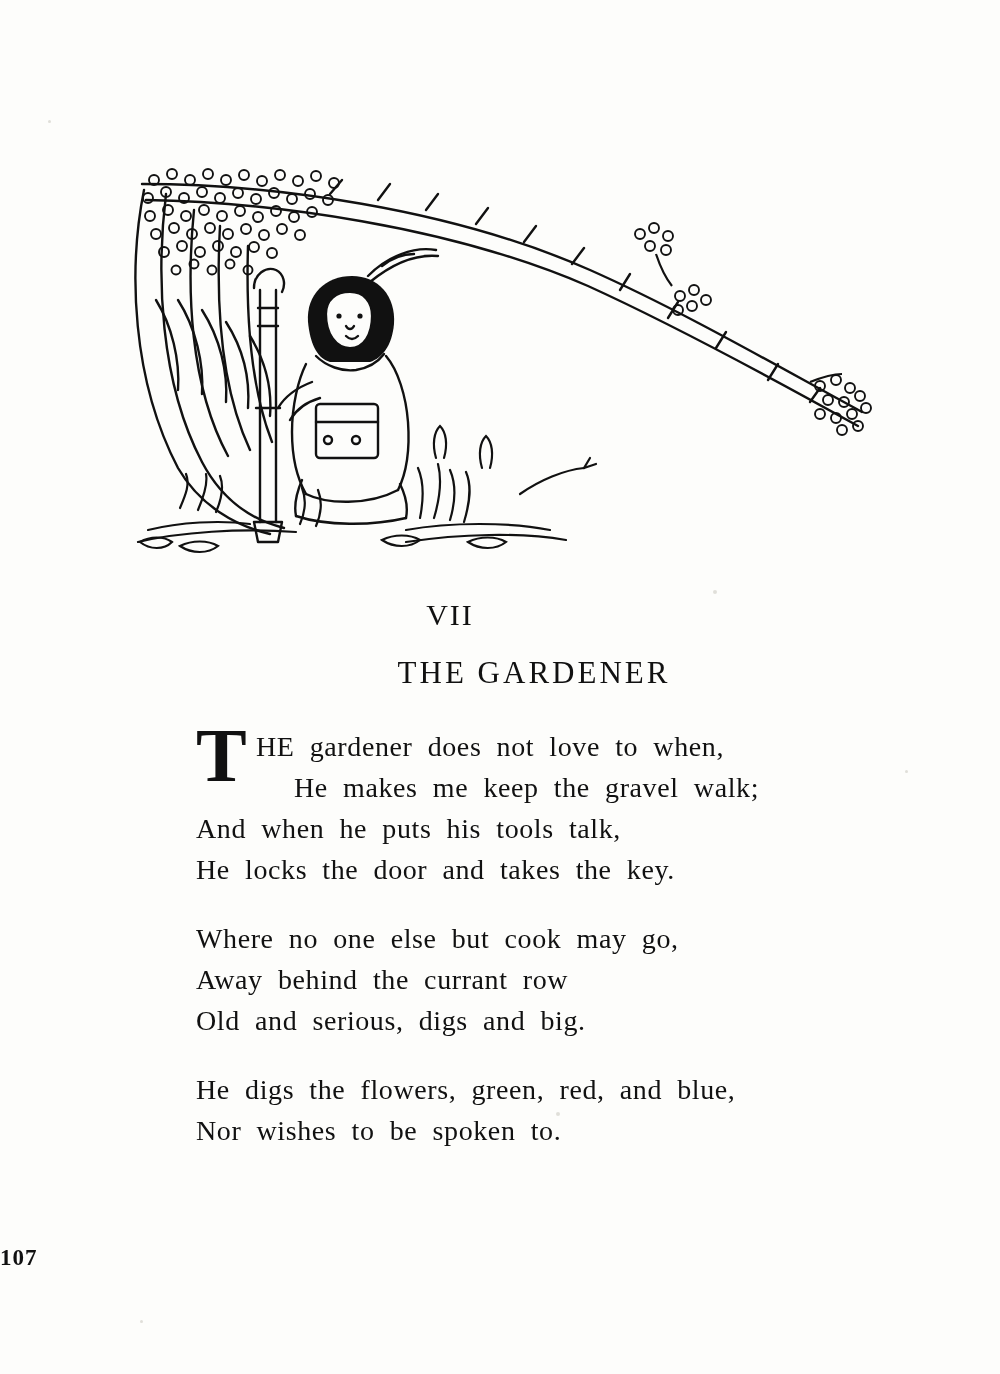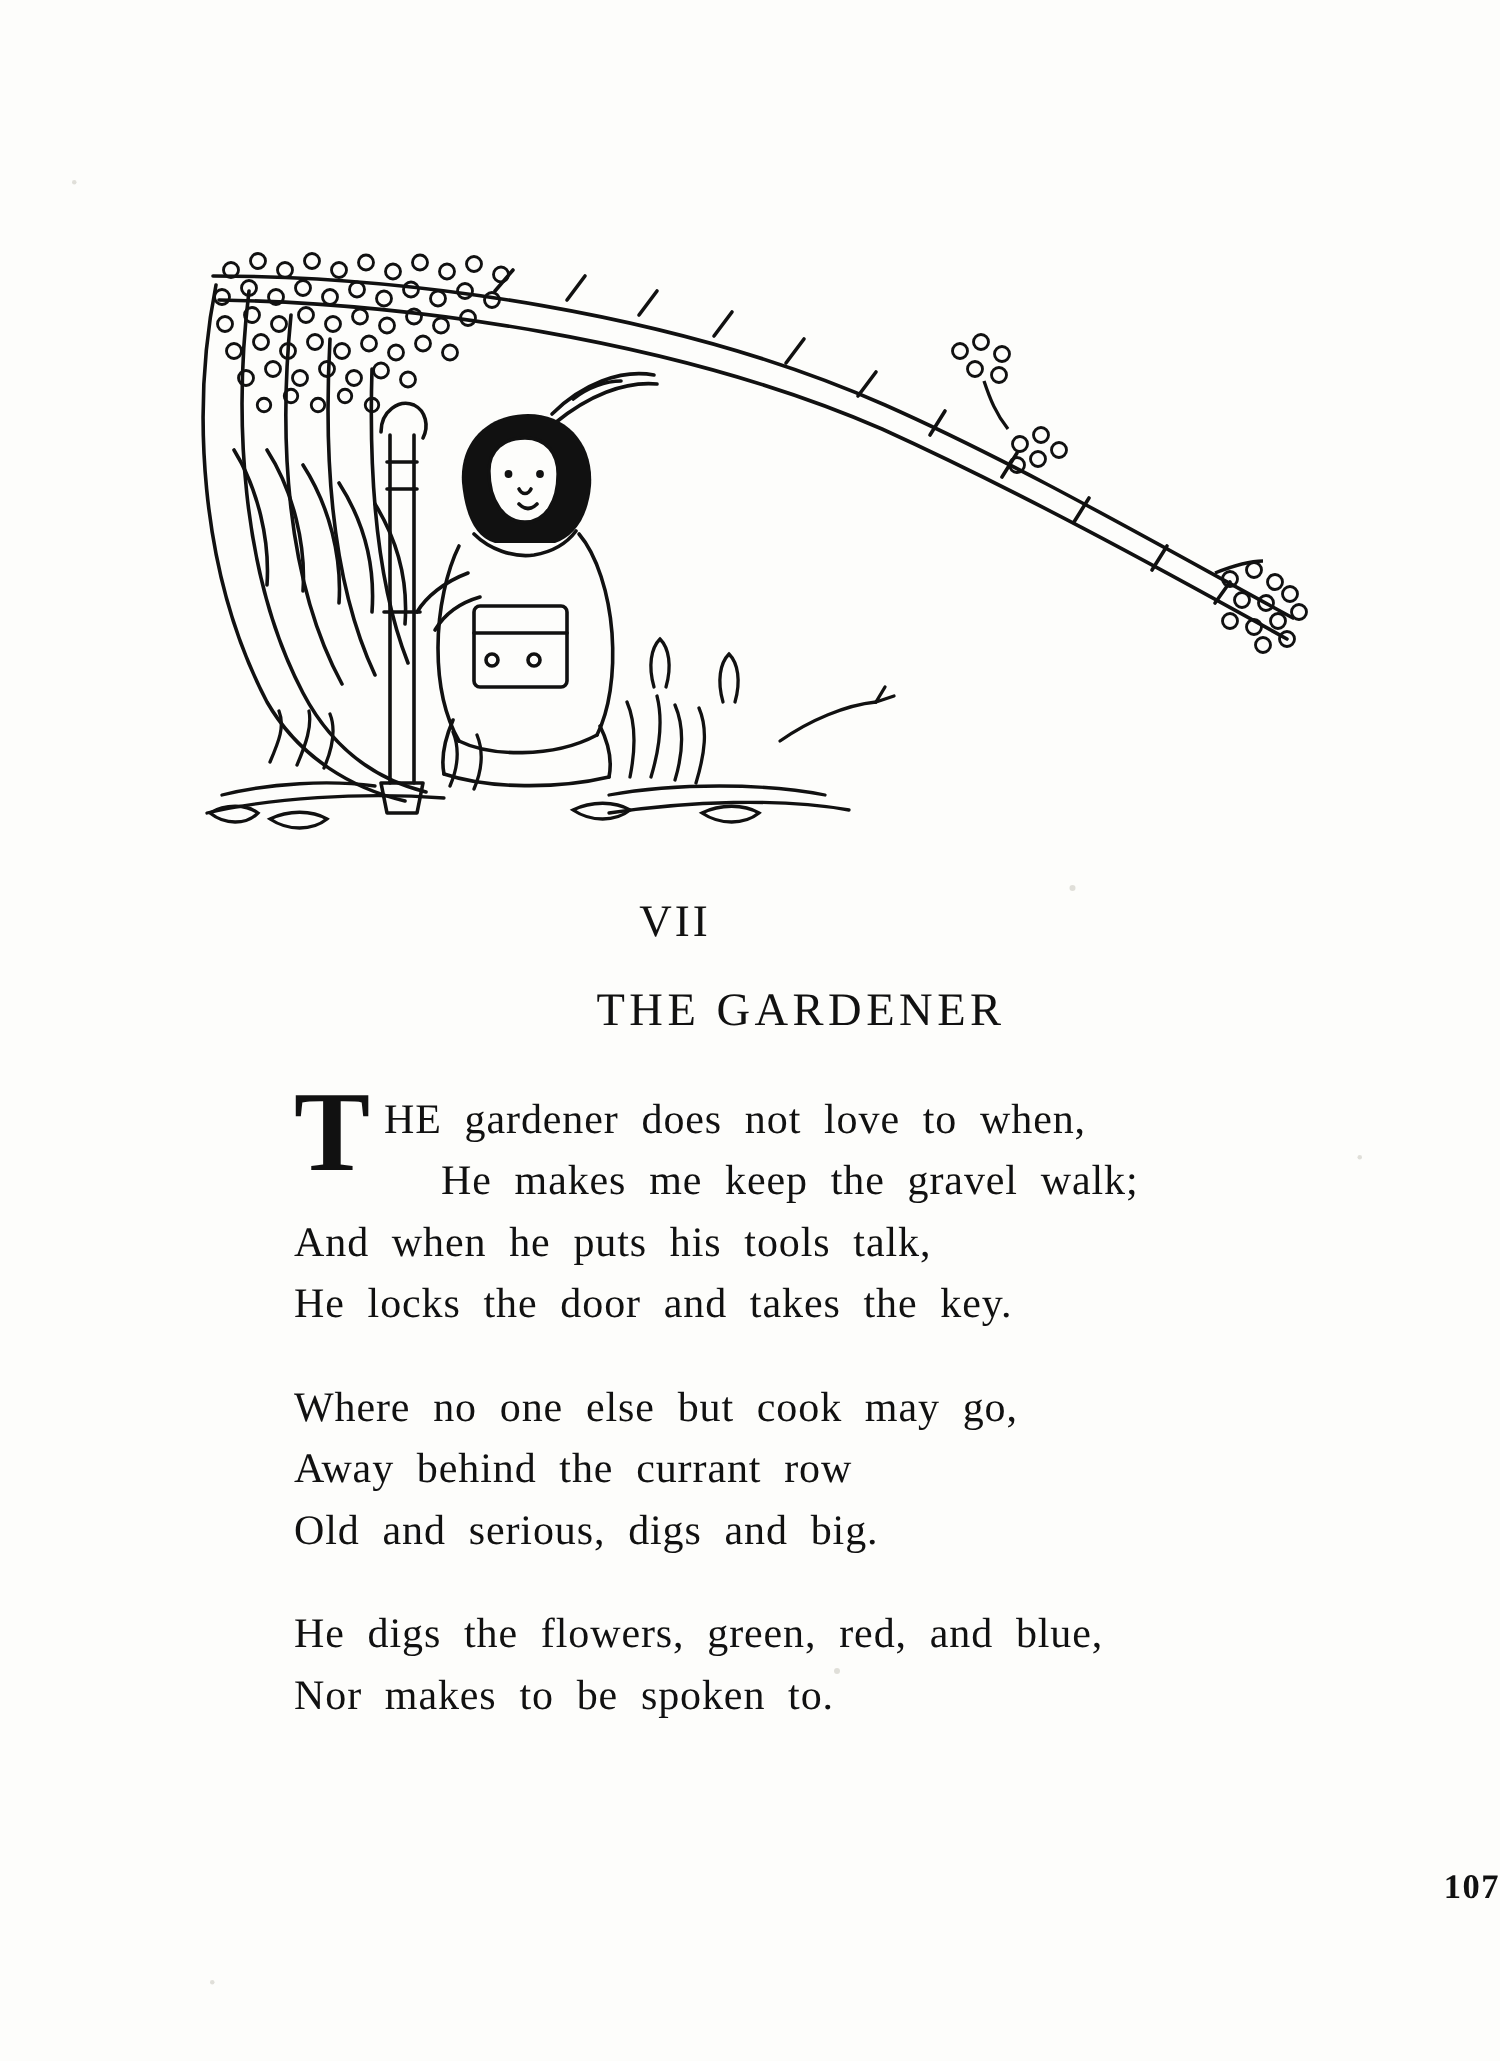--- a/index.html
+++ b/index.html
@@ -94,21 +94,21 @@
   .stanza-first .line-1 {
     padding-left: 98px;
   }
 
   
   .folio {
     position: absolute;
     top: 1245px;
     left: 0;
     width: 1000px;
-    text-align: right;
+    text-align: left;
     font-size: 23px;
     font-weight: 700;
     letter-spacing: 1px;
   }
 
   
   .speck {
     position: absolute;
     background: #c9c6bd;
     border-radius: 50%;
@@ -330,20 +330,20 @@
     </div>
 
     <div class="stanza">
       <div class="line">Where  no  one  else  but  cook  may  go,</div>
       <div class="line">Away  behind  the  currant  row</div>
       <div class="line">Old  and  serious,  digs  and  big.</div>
     </div>
 
     <div class="stanza">
       <div class="line">He  digs  the  flowers,  green,  red,  and  blue,</div>
-      <div class="line">Nor  makes  to  be  spoken  to.</div>
+      <div class="line">Nor  wishes  to  be  spoken  to.</div>
     </div>
 
   </div>
 
   <div class="folio">107</div>
 
 </div>
 
 </body></html>

